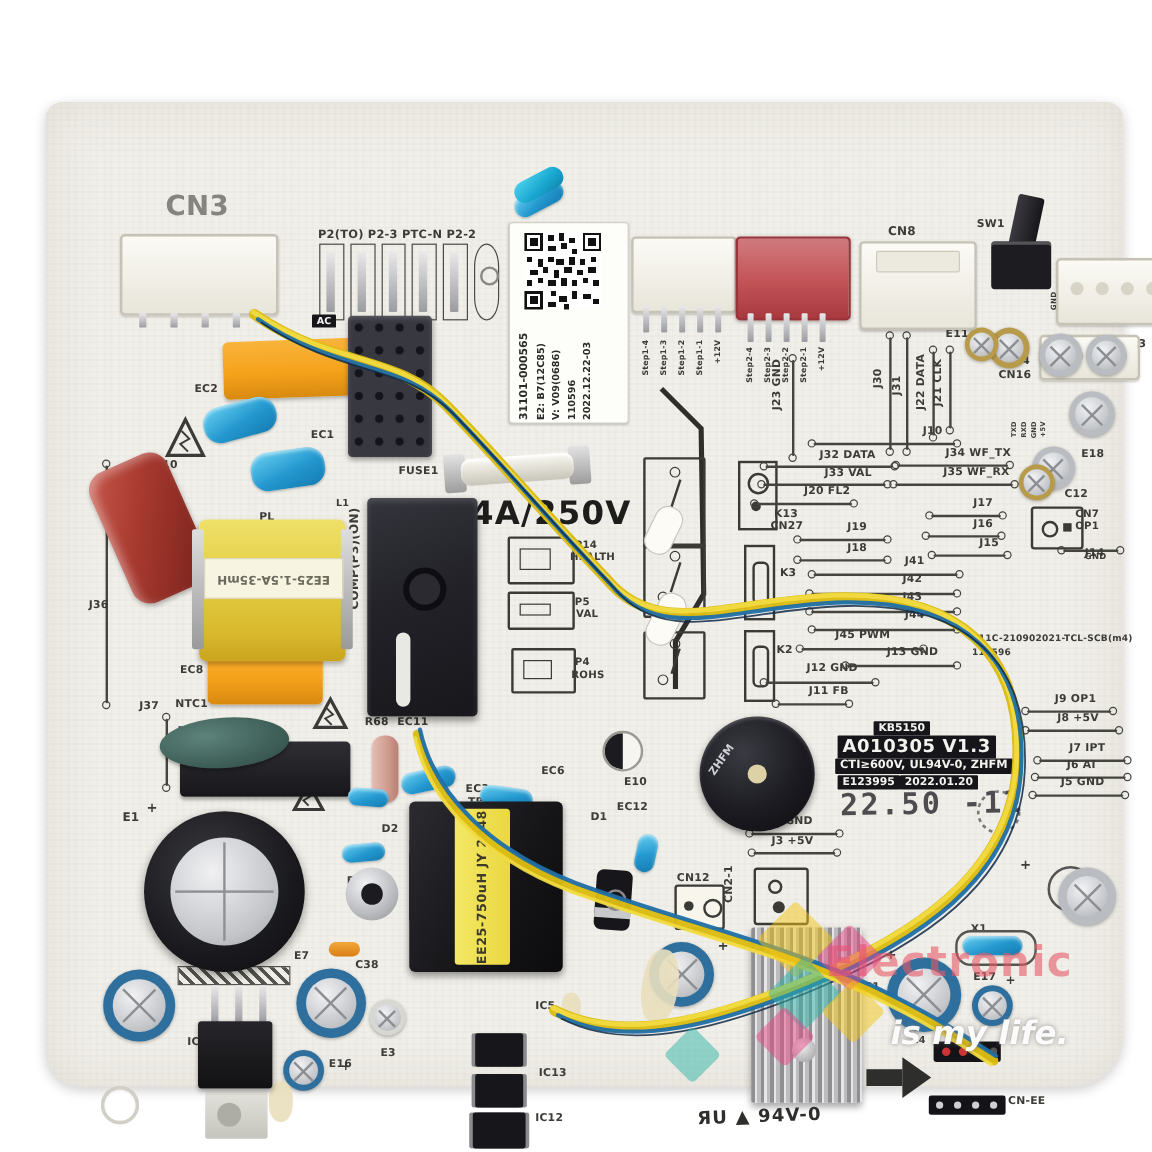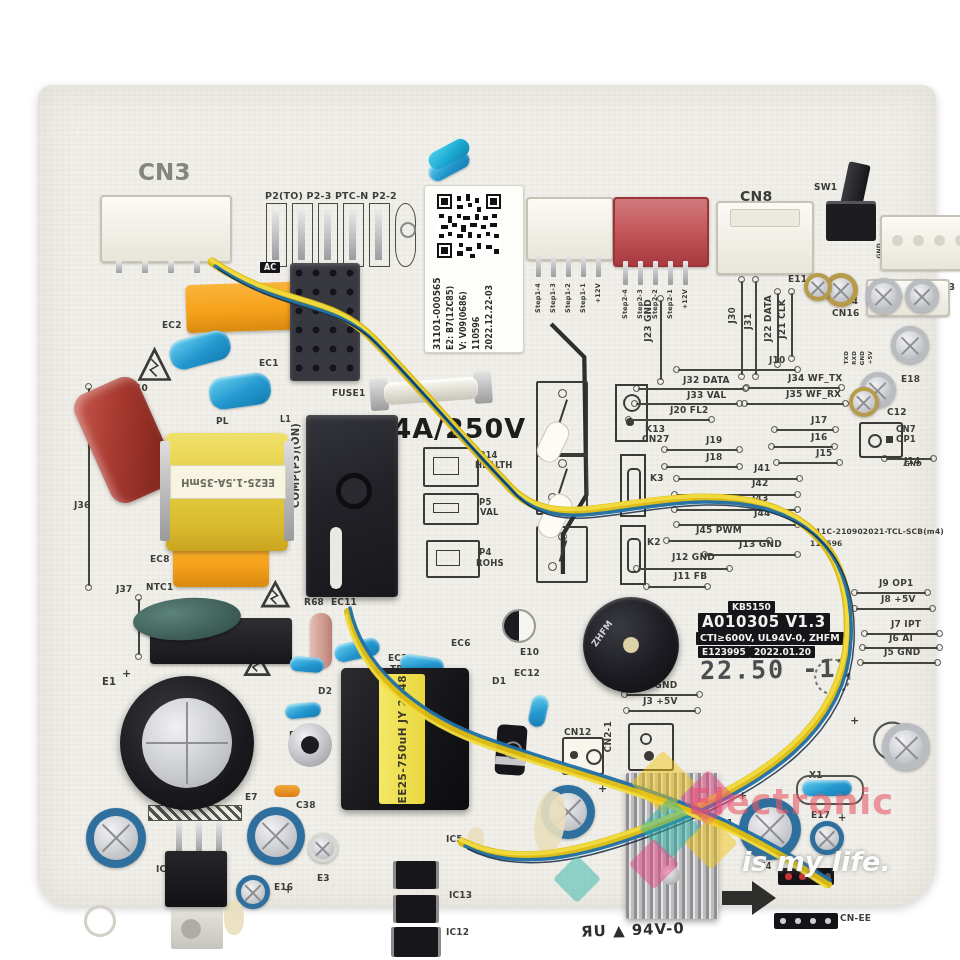--- a/index.html
+++ b/index.html
@@ -375,21 +375,21 @@
 
     <div style="position:absolute;left:389px;top:60px;width:44px;height:18px;border-radius:10px;transform:rotate(-28deg);z-index:9;
          background:linear-gradient(160deg,#4fd2ee,#18a6cf 60%,#0f86ab);"></div>
   <span class="silk" style="left: 100px; top: 76px; font-size: 23px; color: rgb(133, 133, 127);">CN3</span>
       <span class="silk" style="left: 227px; top: 106px; font-size: 9.5px;">P2(TO)  P2-3  PTC-N  P2-2</span>
       <span class="silk" style="left: 36px; top: 416px;">J36</span>
       <span class="silk" style="left: 84px; top: 299px;">EC10</span>
       <span class="silk" style="left: 124px; top: 236px;">EC2</span>
       <span class="silk" style="left: 221px; top: 274px;">EC1</span>
       <span class="silk" style="left: 294px; top: 304px;">FUSE1</span>
-      <span class="silk" style="left: 150px; top: 332px; padding-left: 28px;">PL</span>
+      <span class="silk" style="left: 150px; top: 342px; padding-left: 28px;">PL</span>
       <span class="silk" style="left: 242px; top: 331px; font-size: 8px;">L1</span>
       <span class="silk" style="left: 112px; top: 470px;">EC8</span>
       <span class="silk" style="left: 78px; top: 500px;">J37</span>
       <span class="silk" style="left: 108px; top: 498px;">NTC1</span>
       <span class="silk" style="left: 110px; top: 521px;">DB1</span>
       <span class="silk" style="left: 266px; top: 513px;">R68</span>
       <span class="silk" style="left: 293px; top: 513px;">EC11</span>
       <span class="silk" style="left: 441px; top: 366px; font-size: 8.5px;">P14</span>
       <span class="silk" style="left: 437px; top: 376px; font-size: 8.5px;">HEALTH</span>
       <span class="silk" style="left: 441px; top: 413px; font-size: 8.5px;">P5</span>
@@ -401,21 +401,21 @@
       <span class="silk" style="left: 612px; top: 389px;">K3</span>
       <span class="silk" style="left: 609px; top: 453px;">K2</span>
       <span class="silk" style="left: 858px; top: 340px; font-size: 8.5px;">CN7</span>
       <span class="silk" style="left: 858px; top: 350px; font-size: 8.5px;">OP1</span>
       <span class="silk" style="left: 849px; top: 323px;">C12</span>
       <span class="silk" style="left: 863px; top: 290px;">E18</span>
       <span class="silk" style="left: 801px; top: 212px;">E14</span>
       <span class="silk" style="left: 794px; top: 224px;">CN16</span>
       <span class="silk" style="left: 898px; top: 198px;">E13</span>
       <span class="silk" style="left: 776px; top: 98px;">SW1</span>
-      <span class="silk" style="left: 702px; top: 104px; font-size: 14px;">CN8</span>
+      <span class="silk" style="left: 702px; top: 104px; font-size: 10px;">CN8</span>
       <span class="silk" style="left: 750px; top: 190px;">E11</span>
       <span class="silk" style="left: 482px; top: 563px;">E10</span>
       <span class="silk" style="left: 251px; top: 602px; margin-top: 44px;">EC5</span>
       <span class="silk" style="left: 280px; top: 602px;">D2</span>
       <span class="silk" style="left: 350px; top: 569px;">EC3</span>
       <span class="silk" style="left: 352px; top: 580px;">TRI</span>
       <span class="silk" style="left: 413px; top: 554px;">EC6</span>
       <span class="silk" style="left: 476px; top: 584px;">EC12</span>
       <span class="silk" style="left: 454px; top: 592px;">D1</span>
       <span class="silk" style="left: 526px; top: 643px;">CN12</span>

